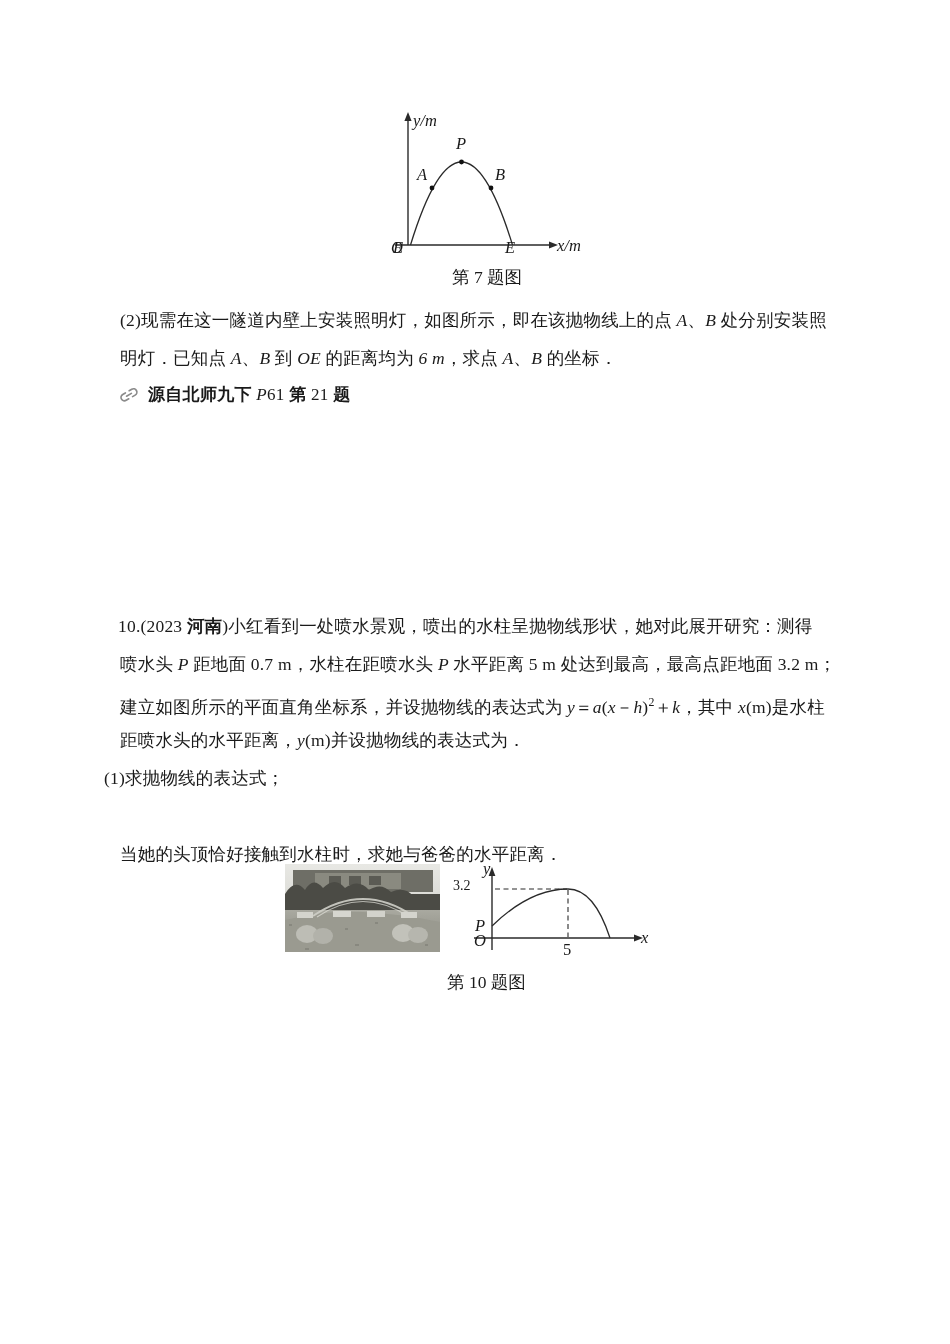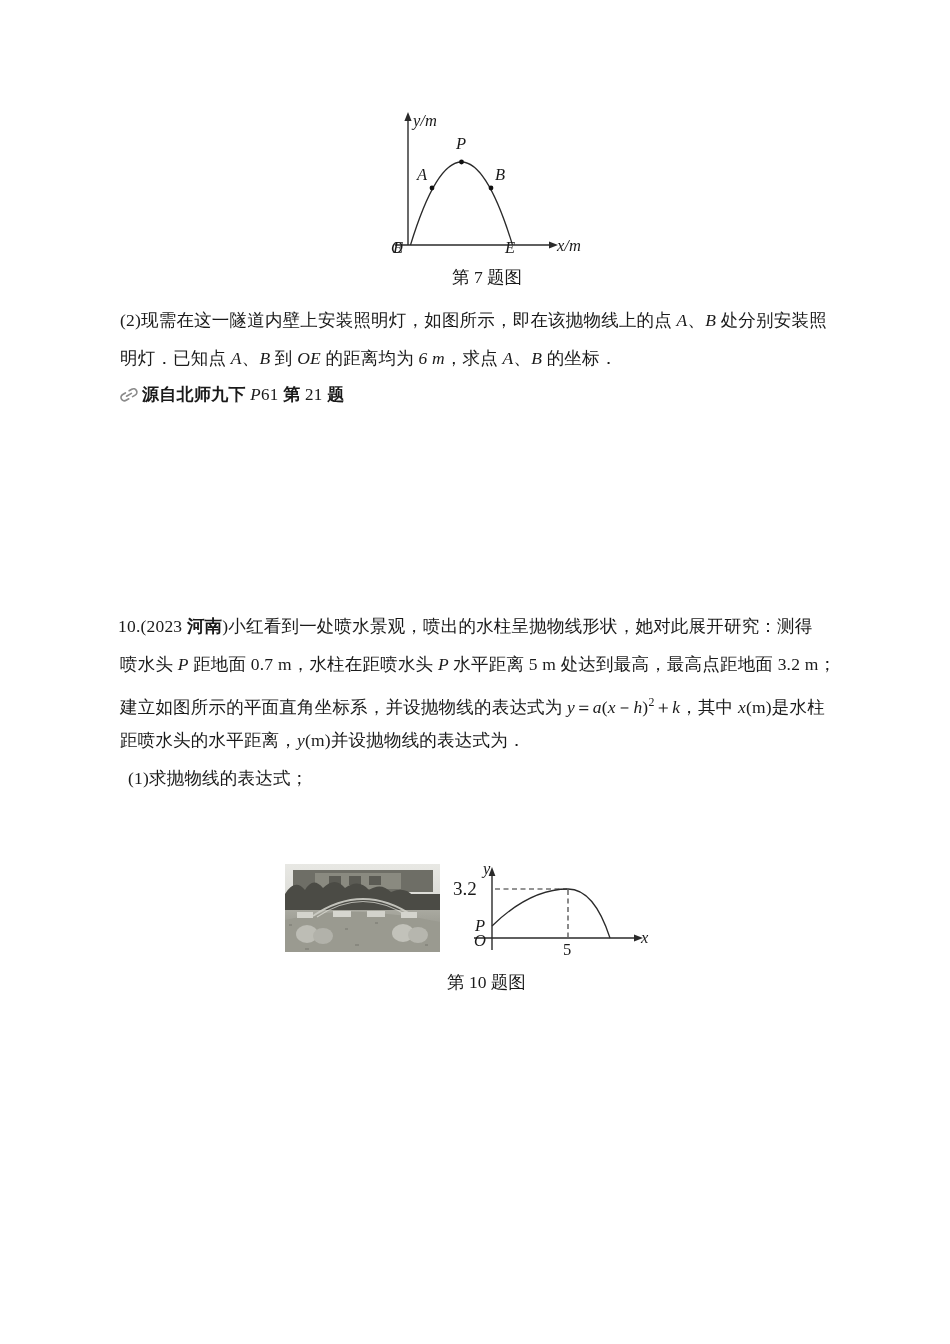--- a/index.html
+++ b/index.html
@@ -58,21 +58,21 @@
     white-space: nowrap;
   }
 
   
   .source-row {
     position: absolute;
     left: 120px;
     top: 383px;
     display: flex;
     align-items: center;
-    gap: 3px;
+    gap: 9px;
     white-space: nowrap;
   }
   .source-text {
     font-size: 17px;
     font-weight: bold;
     letter-spacing: 0.3px;
   }
   .link-icon {
     display: inline-block;
     width: 19px;
@@ -167,23 +167,24 @@
   </div>
 
   <div class="tline" style="left:120px; top:692px;">
     <span class="han">建立如图所示的平面直角坐标系，并设抛物线的表达式为 </span><span class="it">y</span><span>＝</span><span class="it">a</span><span>(</span><span class="it">x</span><span>－</span><span class="it">h</span><span>)<sup class="ex" style="font-style:normal">2</sup>＋</span><span class="it">k</span><span class="han">，其中 </span><span class="it">x</span><span>(m)</span><span class="han">是水柱</span>
   </div>
 
   <div class="tline" style="left:120px; top:730px;">
     <span class="han">距喷水头的水平距离，</span><span class="it">y</span><span>(m)</span><span class="han">并设抛物线的表达式为．</span>
   </div>
 
-  <div class="tline" style="left:128px; top:768px;">(1)求抛物线的表达式；</div>
-
-
+  <div class="tline" style="left:104px; top:768px;">(1)求抛物线的表达式；</div>
+
+
+  <div class="tline" style="left:120px; top:844px;">当她的头顶恰好接触到水柱时，求她与爸爸的水平距离．</div>
 
   <div class="fig2-wrap">
 
     <div class="photo">
       <svg class="photo-svg" width="155" height="88" viewBox="0 0 155 88">
         <defs>
           <linearGradient id="sky" x1="0" y1="0" x2="0" y2="1">
             <stop offset="0%" stop-color="#e8e8e4"></stop>
             <stop offset="100%" stop-color="#c9c9c2"></stop>
           </linearGradient>
@@ -241,20 +242,20 @@
 
         <path d="M 42 64 Q 80 27 118 27 Q 144 27 160 76" fill="none" stroke="#2a2a2a" stroke-width="1.3"></path>
 
         <line x1="45" y1="27" x2="117" y2="27" stroke="#2a2a2a" stroke-width="1.1" stroke-dasharray="5,3.5"></line>
         <line x1="118" y1="28" x2="118" y2="75" stroke="#2a2a2a" stroke-width="1.1" stroke-dasharray="5,3.5"></line>
       </svg>
       <div class="fig-caption it" style="left:33px; top:-3px; font-size:16.5px;">y</div>
       <div class="fig-caption it" style="left:191px; top:66px; font-size:16.5px;">x</div>
       <div class="fig-caption it" style="left:24px; top:69px; font-size:16.5px;">O</div>
       <div class="fig-caption it" style="left:25px; top:54px; font-size:16.5px;">P</div>
-      <div class="fig-caption" style="left:3px; top:16px; font-size:19px;">3.2</div>
+      <div class="fig-caption" style="left:3px; top:16px; font-size:14px;">3.2</div>
       <div class="fig-caption" style="left:113px; top:78px; font-size:16.5px;">5</div>
     </div>
   </div>
 
   <div class="fig-caption han" style="left:447px; top:970px;">第 10 题图</div>
 
 </div>
 
 </body></html>

